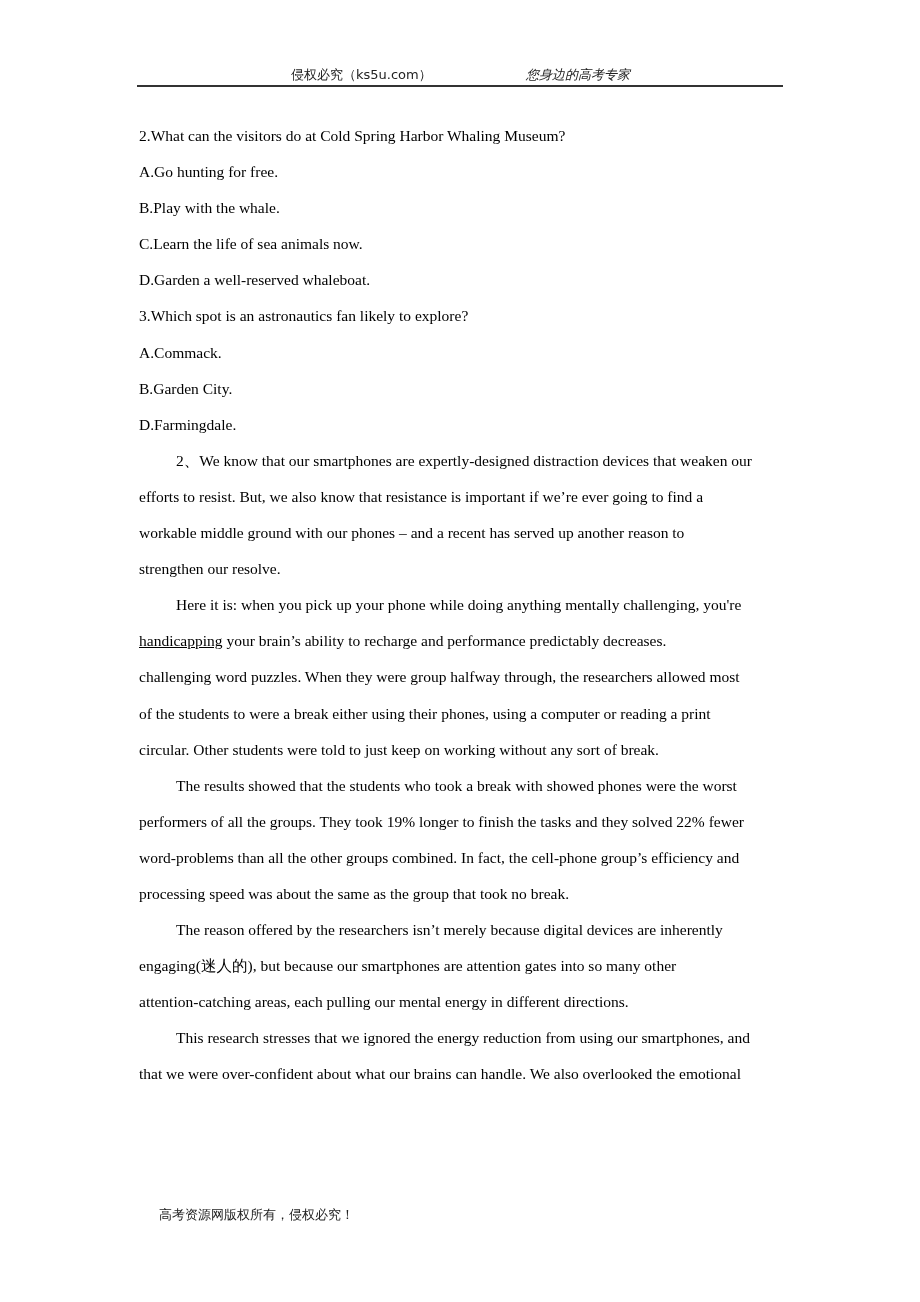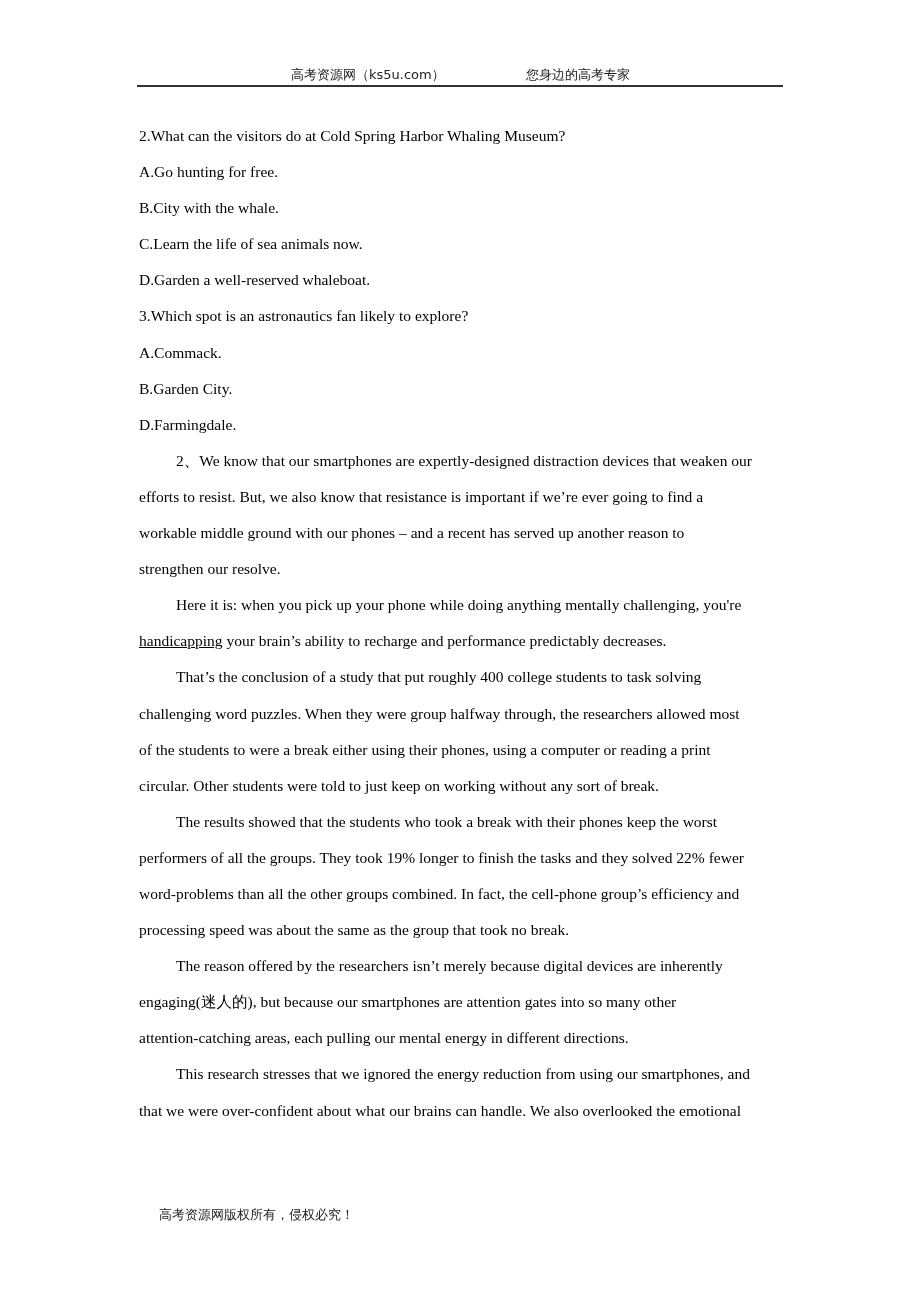--- a/index.html
+++ b/index.html
@@ -28,20 +28,21 @@
   }
   .header-left {
     position: absolute;
     left: 154px;
     top: 3px;
   }
   .header-right {
     position: absolute;
     left: 389px;
     top: 3px;
+    font-style: italic;
   }
   .content {
     position: absolute;
     left: 139px;
     top: 118px;
     width: 650px;
     font-size: 15.5px;
     line-height: 36.1px;
   }
   .line {
@@ -60,30 +61,30 @@
     top: 1206px;
     font-family: "DejaVu Sans", "Liberation Sans", sans-serif;
     font-size: 13px;
     color: #222222;
   }
 </style>
 </head>
 <body>
 
 <div class="page-header">
-  <span class="header-left">高考资源网（ks5u.com）</span>
+  <span class="header-left">侵权必究（ks5u.com）</span>
   <span class="header-right">您身边的高考专家</span>
 </div>
 
 <div class="content">
 
   <div>
     <div class="line">2.What can the visitors do at Cold Spring Harbor Whaling Museum?</div>
     <div class="line">A.Go hunting for free.</div>
-    <div class="line">B.City with the whale.</div>
+    <div class="line">B.Play with the whale.</div>
     <div class="line">C.Learn the life of sea animals now.</div>
     <div class="line">D.Garden a well-reserved whaleboat.</div>
   </div>
 
   <div>
     <div class="line">3.Which spot is an astronautics fan likely to explore?</div>
     <div class="line">A.Commack.</div>
     <div class="line">B.Garden City.</div>
     <div class="line">D.Farmingdale.</div>
   </div>
@@ -95,28 +96,27 @@
       <div class="line">workable middle ground with our phones – and a recent  has served up another reason to</div>
       <div class="line">strengthen our resolve.</div>
     </div>
 
     <div>
       <div class="line indent">Here it is: when you pick up your phone while doing anything mentally challenging, you're</div>
       <div class="line"><span class="underline">handicapping</span><span> your brain’s ability to recharge and performance predictably decreases.</span></div>
     </div>
 
     <div>
-      <div class="line indent">That’s the conclusion of a study that put roughly 400 college students to task solving</div>
       <div class="line">challenging word puzzles. When they were group halfway through, the researchers allowed most</div>
       <div class="line">of the students to were a break either using their phones, using a computer or reading a print</div>
       <div class="line">circular. Other students were told to just keep on working without any sort of break.</div>
     </div>
 
     <div>
-      <div class="line indent">The results showed that the students who took a break with their phones keep the worst</div>
+      <div class="line indent">The results showed that the students who took a break with showed phones were the worst</div>
       <div class="line">performers of all the groups. They took 19% longer to finish the tasks and they solved 22% fewer</div>
       <div class="line">word-problems than all the other groups combined. In fact, the cell-phone group’s efficiency and</div>
       <div class="line">processing speed was about the same as the group that took no break.</div>
     </div>
 
     <div>
       <div class="line indent">The reason offered by the researchers isn’t merely because digital devices are inherently</div>
       <div class="line">engaging(迷人的), but because our smartphones are attention gates into so many other</div>
       <div class="line">attention-catching areas, each pulling our mental energy in different directions.</div>
     </div>

